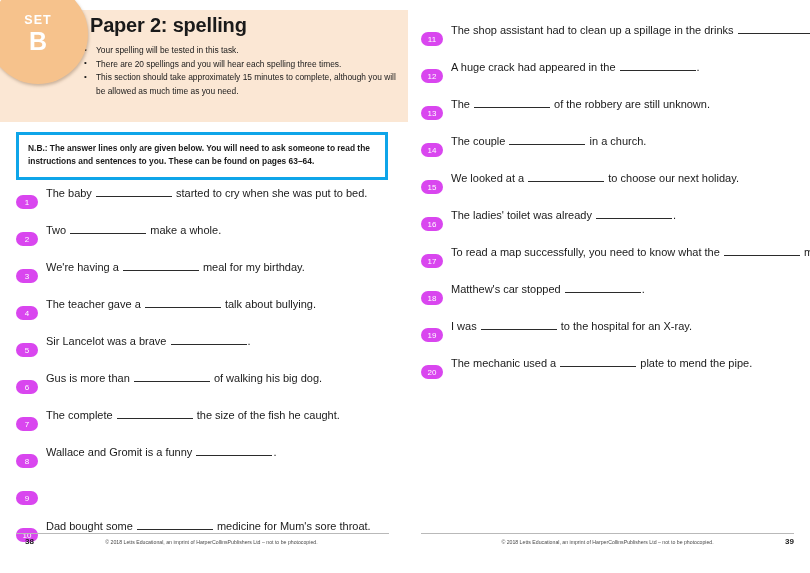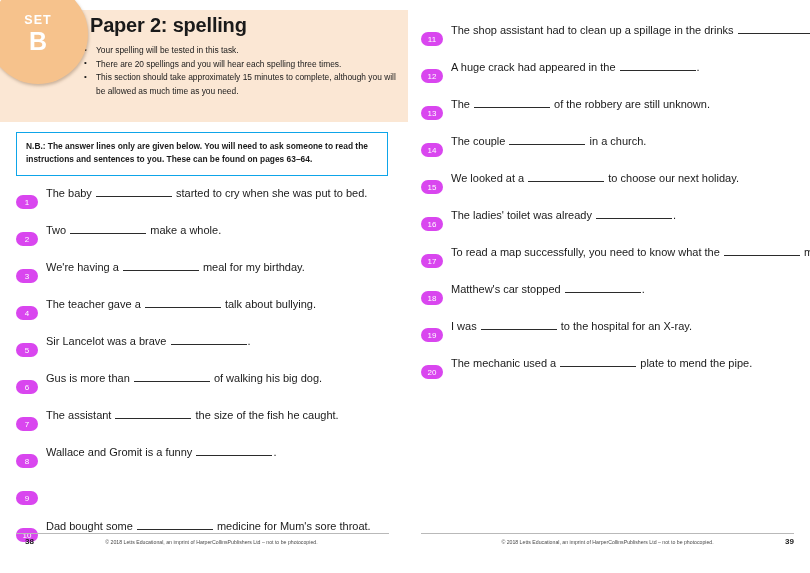--- a/index.html
+++ b/index.html
@@ -104,21 +104,21 @@
   }
   .bullets b { font-weight: normal; }
 
   
   .nb-box {
     position: absolute;
     left: 16px;
     top: 132px;
     width: 372px;
     box-sizing: border-box;
-    border: 1px solid #0ea5e9;
+    border: 3px solid #0ea5e9;
     padding: 7px 9px 8px 9px;
     font-size: 8.4px;
     font-weight: bold;
     line-height: 1.58;
   }
 
   
   .questions {
     position: absolute;
     left: 16px;
@@ -245,21 +245,21 @@
         <div class="q-row">
           <div class="q-badge">5</div>
           <div class="q-text"><span>Sir Lancelot was a brave </span><span class="blank" style="width: 76px;"></span><span>.</span></div>
         </div>
         <div class="q-row">
           <div class="q-badge">6</div>
           <div class="q-text"><span>Gus is more than </span><span class="blank" style="width: 76px;"></span><span> of walking his big dog.</span></div>
         </div>
         <div class="q-row">
           <div class="q-badge">7</div>
-          <div class="q-text"><span>The assistant </span><span class="blank" style="width: 76px;"></span><span> the size of the fish he caught.</span></div>
+          <div class="q-text"><span>The complete </span><span class="blank" style="width: 76px;"></span><span> the size of the fish he caught.</span></div>
         </div>
         <div class="q-row">
           <div class="q-badge">8</div>
           <div class="q-text"><span>Wallace and Gromit is a funny </span><span class="blank" style="width: 76px;"></span><span>.</span></div>
         </div>
         <div class="q-row">
           <div class="q-badge">9</div>
         </div>
         <div class="q-row">
           <div class="q-badge">10</div>

